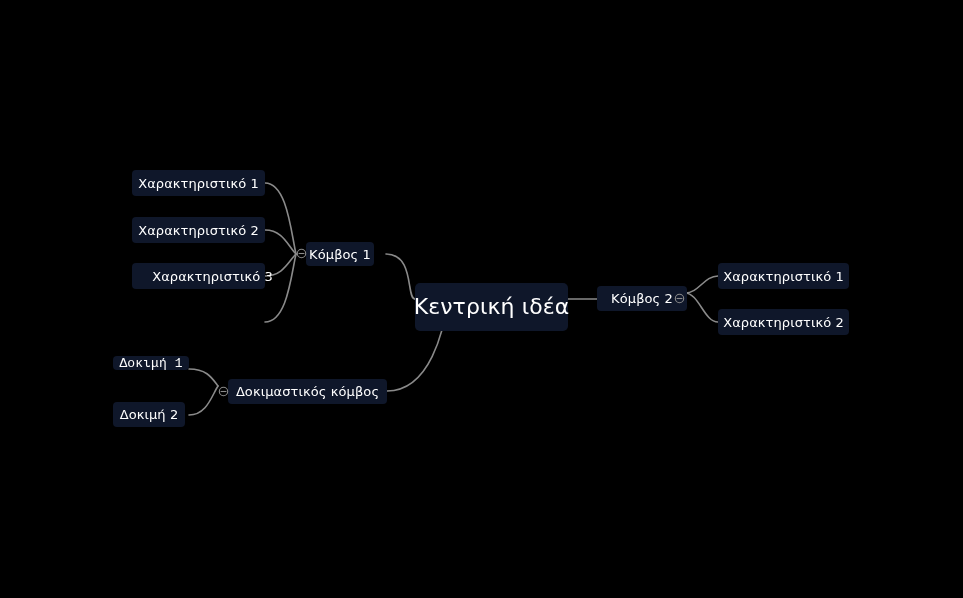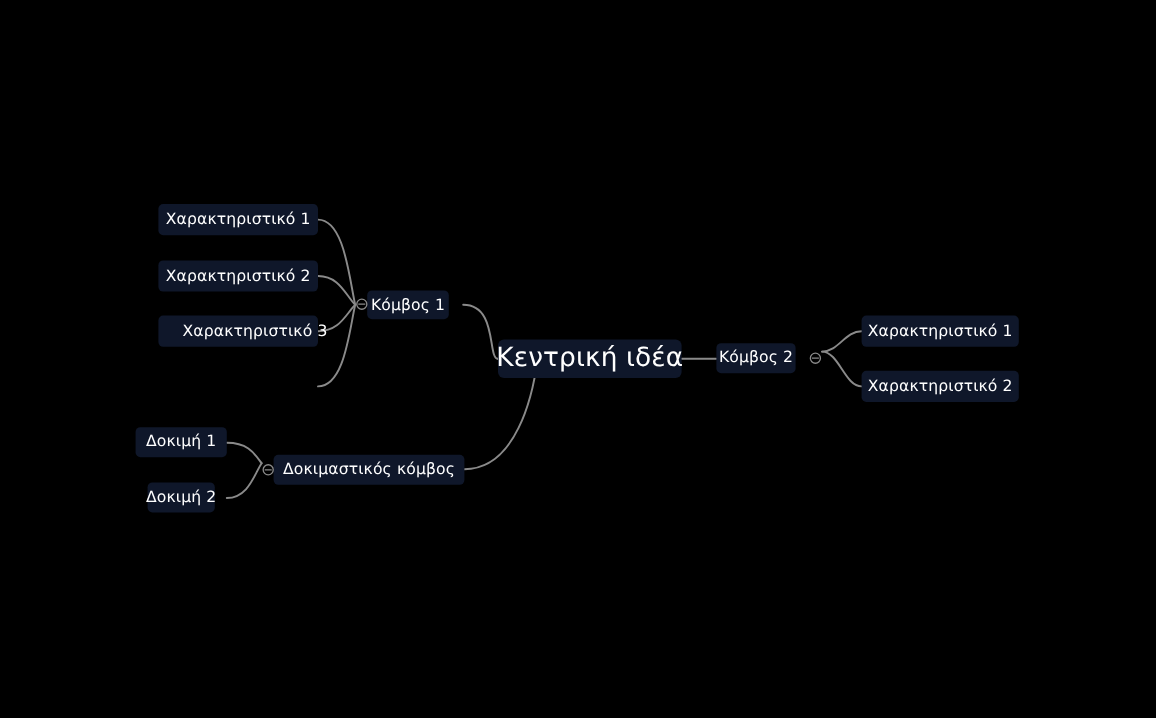--- a/index.html
+++ b/index.html
@@ -66,44 +66,44 @@
       <path d="M 265,183 C 287,183 291,232 296,254" fill="none" stroke="#8a8a8a" stroke-width="1.6" stroke-linecap="round"></path>
       <path d="M 265,230 C 283,230 288,246 296,254" fill="none" stroke="#8a8a8a" stroke-width="1.6" stroke-linecap="round"></path>
       <path d="M 265,276 C 283,276 288,262 296,254" fill="none" stroke="#8a8a8a" stroke-width="1.6" stroke-linecap="round"></path>
       <path d="M 265,322 C 287,322 291,276 296,254" fill="none" stroke="#8a8a8a" stroke-width="1.6" stroke-linecap="round"></path>
       <path d="M 189,369 C 207,369 212,378 218,386" fill="none" stroke="#8a8a8a" stroke-width="1.6" stroke-linecap="round"></path>
       <path d="M 189,415 C 207,415 212,395 218,386" fill="none" stroke="#8a8a8a" stroke-width="1.6" stroke-linecap="round"></path>
       <path d="M 685,293 C 699,293 704,276 718,276" fill="none" stroke="#8a8a8a" stroke-width="1.6" stroke-linecap="round"></path>
       <path d="M 685,293 C 699,293 704,322 718,322" fill="none" stroke="#8a8a8a" stroke-width="1.6" stroke-linecap="round"></path>
     </svg>
 
-  <div class="node central" style="left: 415px; top: 283px; width: 153px; height: 32px;">Κεντρική ιδέα</div>
+  <div class="node central" style="left: 415px; top: 283px; width: 153px; height: 48px;">Κεντρική ιδέα</div>
 
   <div class="node" style="left: 306px; top: 242px; width: 68px; height: 24px;">Κόμβος 1</div>
   <div class="toggle" style="left: 296px; top: 248px;">
     <svg viewBox="0 0 11 11" width="11" height="11">
       <circle cx="5.5" cy="5.5" r="4.2" fill="none" stroke="#8a8a8a" stroke-width="1.1"></circle>
       <line x1="2.6" y1="5.5" x2="8.4" y2="5.5" stroke="#8a8a8a" stroke-width="1.1"></line>
     </svg>
   </div>
   <div class="node" style="left: 132px; top: 170px; width: 133px; height: 26px;">Χαρακτηριστικό 1</div>
   <div class="node" style="left: 132px; top: 217px; width: 133px; height: 26px;">Χαρακτηριστικό 2</div>
   <div class="node" style="left: 132px; top: 263px; width: 133px; height: 26px; padding-left: 37px;">Χαρακτηριστικό 3</div>
 
   <div class="node" style="left: 228px; top: 379px; width: 159px; height: 25px;">Δοκιμαστικός κόμβος</div>
   <div class="toggle" style="left: 218px; top: 386px;">
     <svg viewBox="0 0 11 11" width="11" height="11">
       <circle cx="5.5" cy="5.5" r="4.2" fill="none" stroke="#8a8a8a" stroke-width="1.1"></circle>
       <line x1="2.6" y1="5.5" x2="8.4" y2="5.5" stroke="#8a8a8a" stroke-width="1.1"></line>
     </svg>
   </div>
-  <div class="node" style="left: 113px; top: 356px; width: 76px; height: 25px;">Δοκιμή 1</div>
-  <div class="node" style="left: 123px; top: 402px; width: 56px; height: 25px;">Δοκιμή 2</div>
+  <div class="node" style="left: 113px; top: 356px; width: 76px; height: 14px; font-family: Liberation Mono, monospace;">Δοκιμή 1</div>
+  <div class="node" style="left: 113px; top: 402px; width: 72px; height: 25px;">Δοκιμή 2</div>
 
-  <div class="node" style="left: 597px; top: 286px; width: 66px; height: 25px; text-align: right;">Κόμβος 2</div>
+  <div class="node" style="left: 597px; top: 286px; width: 90px; height: 25px; text-align: right;">Κόμβος 2</div>
   <div class="toggle" style="left: 674px; top: 293px;">
     <svg viewBox="0 0 11 11" width="11" height="11">
       <circle cx="5.5" cy="5.5" r="4.2" fill="none" stroke="#8a8a8a" stroke-width="1.1"></circle>
       <line x1="2.6" y1="5.5" x2="8.4" y2="5.5" stroke="#8a8a8a" stroke-width="1.1"></line>
     </svg>
   </div>
   <div class="node" style="left: 718px; top: 263px; width: 131px; height: 26px;">Χαρακτηριστικό 1</div>
   <div class="node" style="left: 718px; top: 309px; width: 131px; height: 26px;">Χαρακτηριστικό 2</div>
 
 </div>

